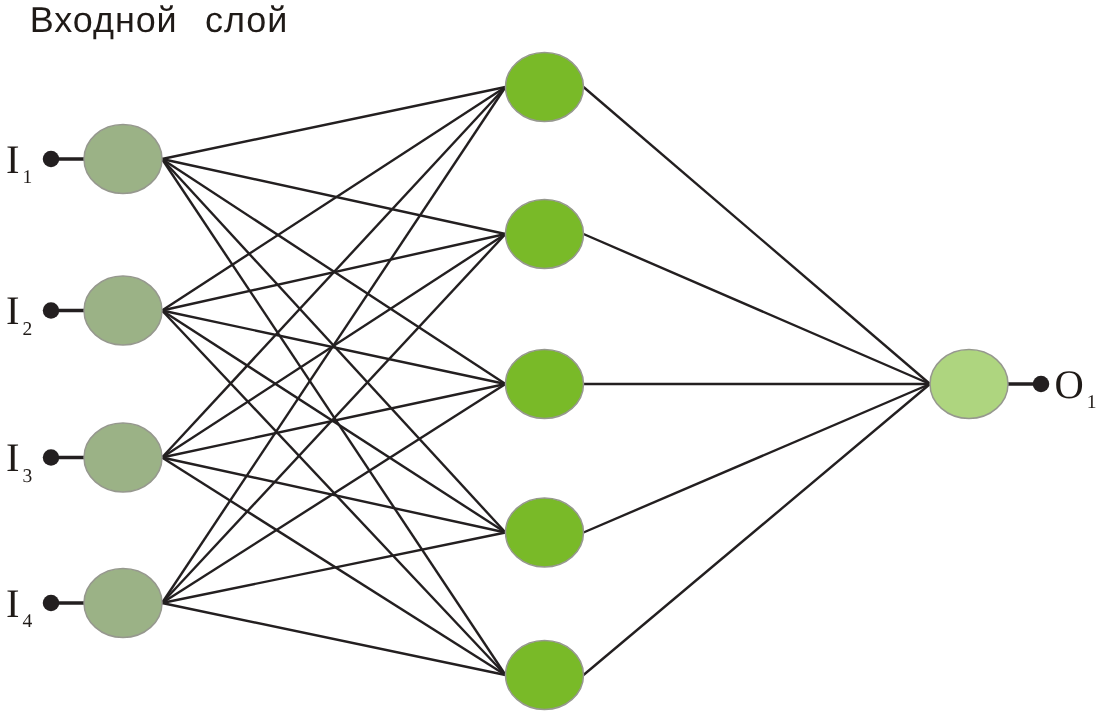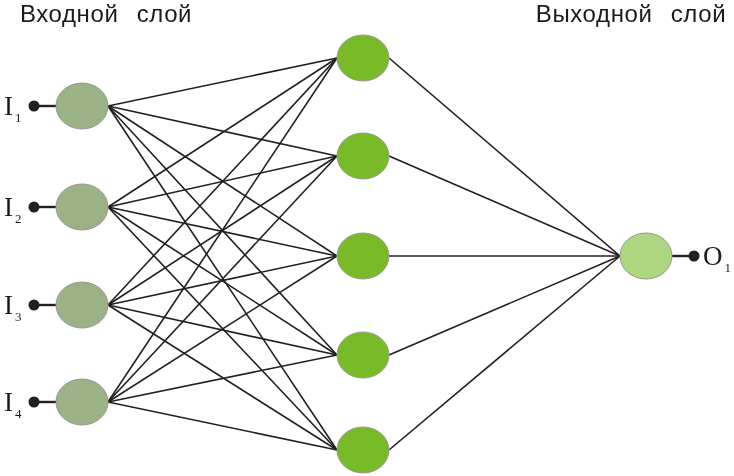--- a/index.html
+++ b/index.html
@@ -30,21 +30,20 @@
     width: 734px;
     height: 476px;
   }
   text { font-family: "Liberation Serif", serif; fill: #1f1a17; }
 </style>
 </head>
 <body>
 
 <div id="stage">
   <div class="layer-title" style="left: 106px;">Входной слой</div>
-  <div class="layer-title" style="left: 631px;">Выходной слой</div>
   <svg id="net" viewBox="0 0 734 476" xmlns="http://www.w3.org/2000/svg">
       <line x1="108" y1="106" x2="337" y2="58" stroke="#231f20" stroke-width="1.6"></line>
       <line x1="108" y1="106" x2="337" y2="156" stroke="#231f20" stroke-width="1.6"></line>
       <line x1="108" y1="106" x2="337" y2="256" stroke="#231f20" stroke-width="1.6"></line>
       <line x1="108" y1="106" x2="337" y2="355" stroke="#231f20" stroke-width="1.6"></line>
       <line x1="108" y1="106" x2="337" y2="450" stroke="#231f20" stroke-width="1.6"></line>
       <line x1="108" y1="207" x2="337" y2="58" stroke="#231f20" stroke-width="1.6"></line>
       <line x1="108" y1="207" x2="337" y2="156" stroke="#231f20" stroke-width="1.6"></line>
       <line x1="108" y1="207" x2="337" y2="256" stroke="#231f20" stroke-width="1.6"></line>
       <line x1="108" y1="207" x2="337" y2="355" stroke="#231f20" stroke-width="1.6"></line>

